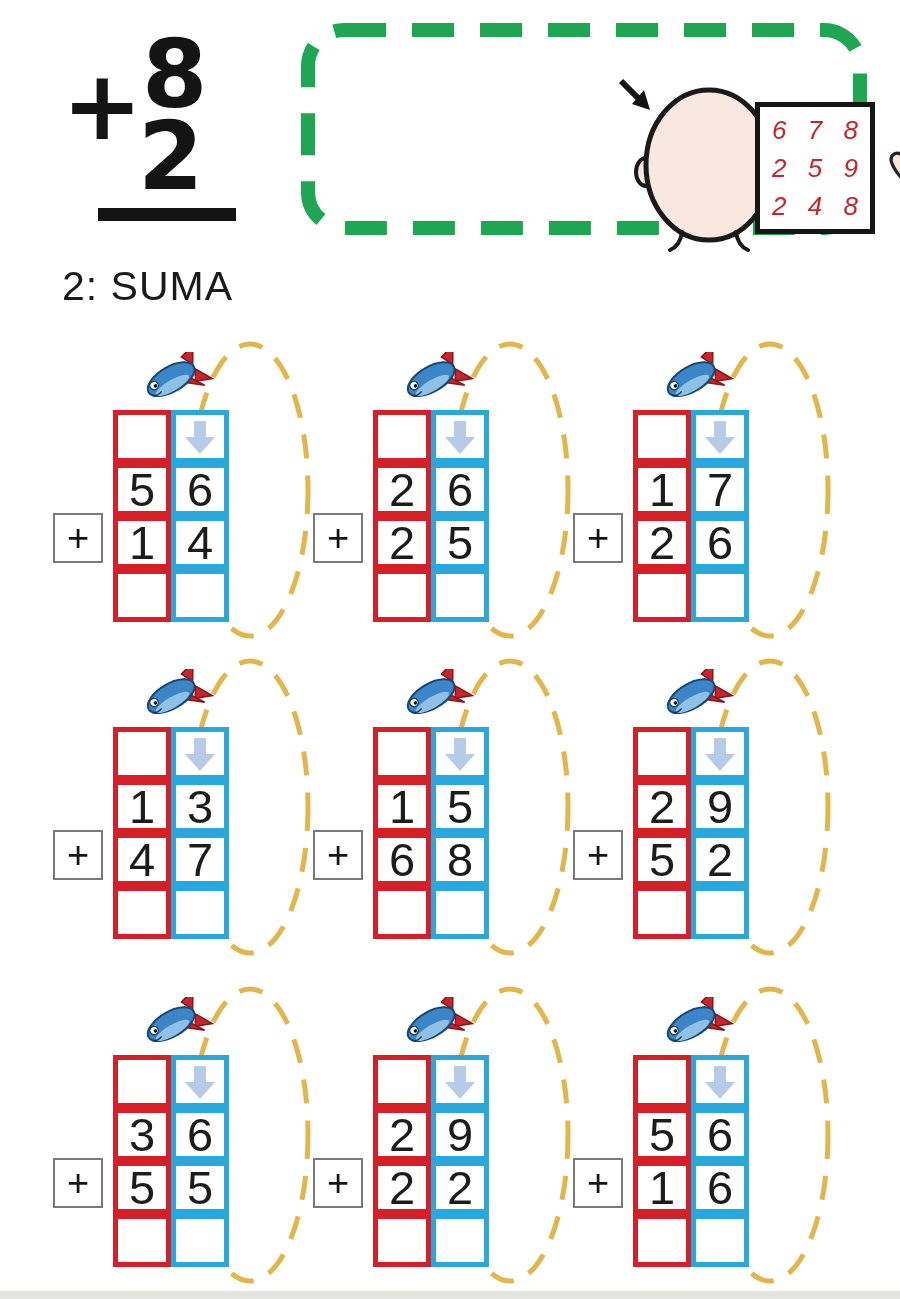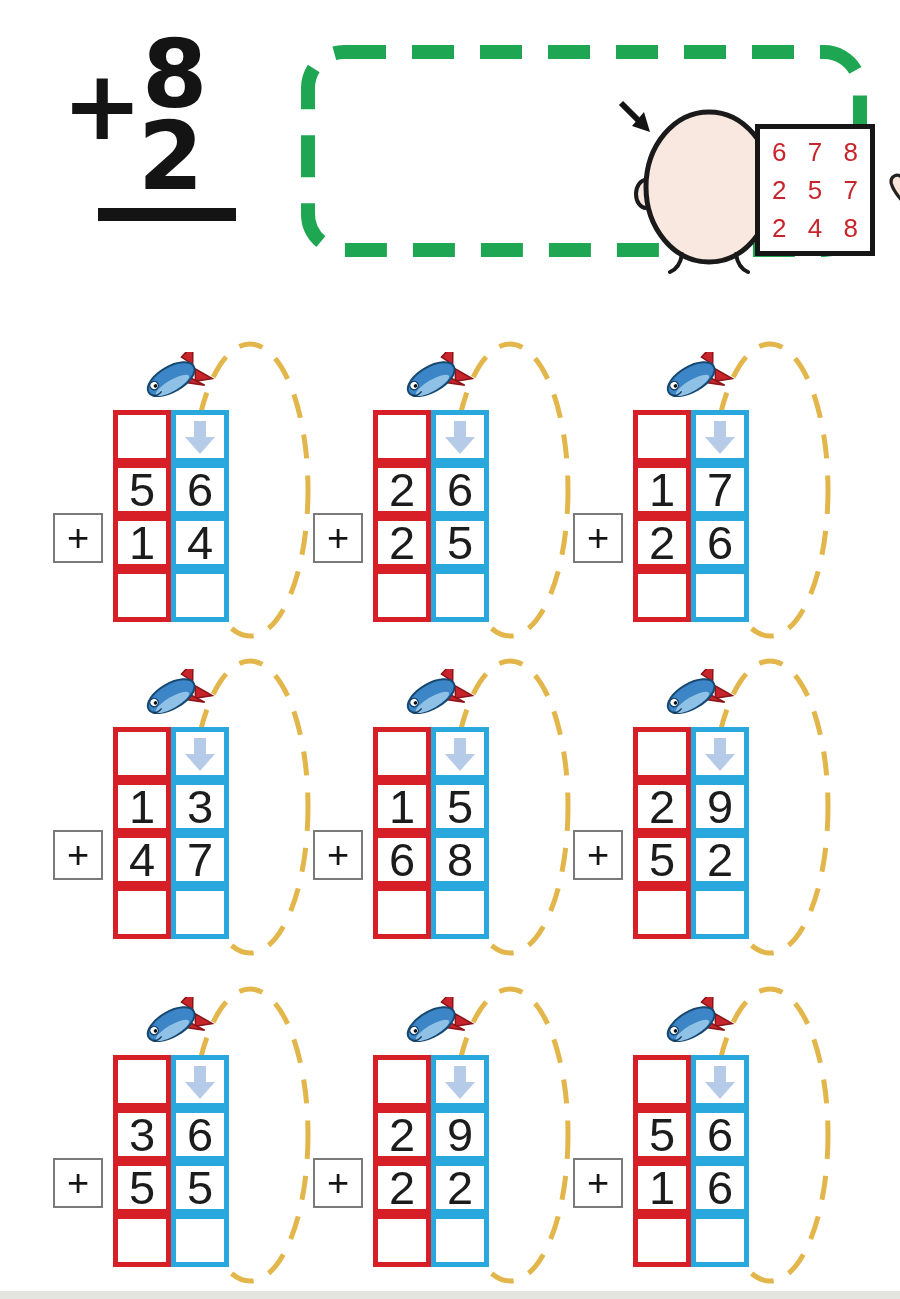--- a/index.html
+++ b/index.html
@@ -7,21 +7,21 @@
   #page{position:relative;width:900px;height:1299px;background:#ffffff;overflow:hidden;}
 
   
   .example{position:absolute;left:0;top:0;width:260px;height:260px;color:#141414;}
   .example .plus{position:absolute;left:62px;top:58px;font-size:96px;font-weight:800;font-family:"DejaVu Sans",sans-serif;line-height:1;}
   .example .top{position:absolute;left:142px;top:28px;font-size:94px;font-weight:800;font-family:"DejaVu Sans",sans-serif;line-height:1;}
   .example .bottom{position:absolute;left:138px;top:110px;font-size:94px;font-weight:800;font-family:"DejaVu Sans",sans-serif;line-height:1;}
   .example .rule{position:absolute;left:98px;top:208px;width:138px;height:13px;background:#141414;}
 
   
-  .strategy{position:absolute;left:300px;top:44px;width:568px;height:214px;}
+  .strategy{position:absolute;left:300px;top:22px;width:568px;height:214px;font-style:italic;}
   .strategy .dashbox{position:absolute;left:0;top:0;}
   .arrow-ico{position:absolute;left:316px;top:54px;}
   .head-ico{position:absolute;left:334px;top:58px;}
   .hand-ico{position:absolute;left:584px;top:76px;}
   .numbox{position:absolute;background:#fff;border:5px solid #161616;display:flex;flex-direction:column;justify-content:center;align-items:center;color:#c8242b;font-family:"Liberation Sans",sans-serif;}
   .numbox1{left:455px;top:80px;width:110px;height:122px;font-size:26px;line-height:38px;letter-spacing:7px;text-indent:7px;}
 
   
   .title{position:absolute;left:62px;top:263px;font-size:41px;color:#1a1a1a;letter-spacing:1px;}
 
@@ -62,29 +62,30 @@
     </svg>
     <svg class="head-ico" width="150" height="172">
       <ellipse cx="12" cy="92" rx="10" ry="14" fill="#f9e8e0" stroke="#1a1a1a" stroke-width="4"></ellipse>
       <ellipse cx="138" cy="92" rx="10" ry="14" fill="#f9e8e0" stroke="#1a1a1a" stroke-width="4"></ellipse>
       <ellipse cx="75" cy="85" rx="63" ry="75" fill="#f9e8e0" stroke="#1a1a1a" stroke-width="5"></ellipse>
       <path d="M48,152 Q46,166 36,170" fill="none" stroke="#1a1a1a" stroke-width="4" stroke-linecap="round"></path>
       <path d="M102,152 Q104,166 114,170" fill="none" stroke="#1a1a1a" stroke-width="4" stroke-linecap="round"></path>
     </svg>
     <div class="numbox numbox1">
       <div>6 7 8</div>
-      <div>2 5 7</div>
+      <div>2 5 9</div>
       <div>2 4 8</div>
     </div>
     <svg class="hand-ico" width="92" height="122" viewBox="0 0 100 130">
       <path d="M30,126 L30,96 C22,90 11,78 8,68 C6,60 15,55 20,62 L30,74 L26,34 C25,24 38,22 40,32 L44,64 L44,16 C44,6 56,6 56,16 L57,62 L61,18 C62,8 74,10 73,20 L68,64 L77,34 C80,25 91,29 88,38 L80,72 C80,92 78,110 70,126 Z" fill="#f8e6da" stroke="#222222" stroke-width="3.5" stroke-linejoin="round"></path>
     </svg>
 
   </div>
 
+  <div class="title">2: SUMA</div>
 
   <div id="problems-area">
       <div class="problem c0 r0">
     <svg class="loop-svg" width="270" height="312">
       <ellipse cx="197" cy="150" rx="58" ry="146" fill="none" stroke="#e2b64a" stroke-width="5" stroke-dasharray="24 17"></ellipse>
     </svg>
     <div class="grid">
       <div class="colm tens">
         <div class="cell"></div>
         <div class="cell">5</div>

